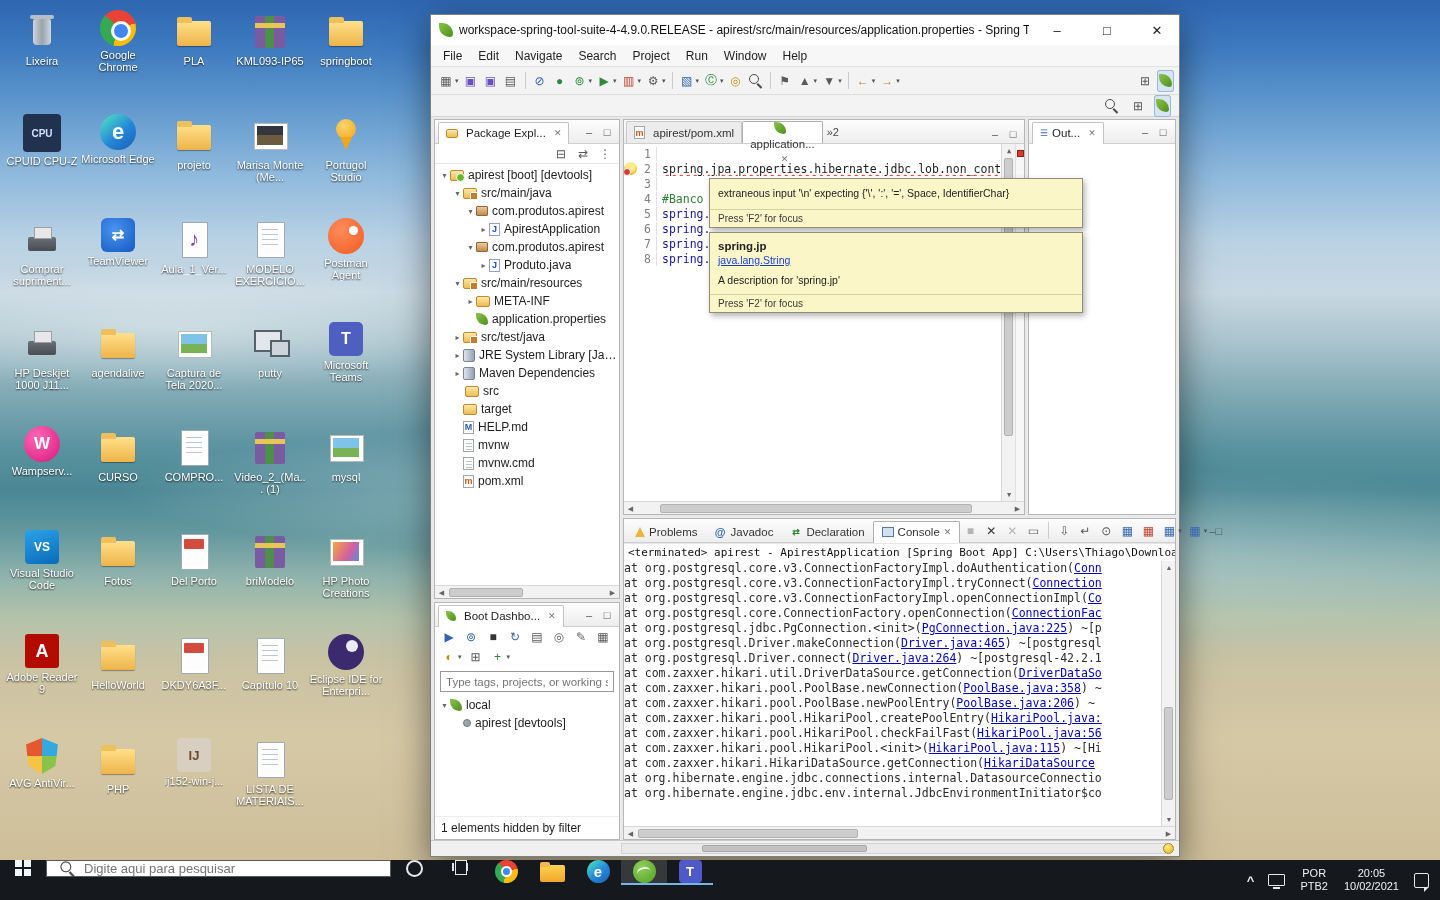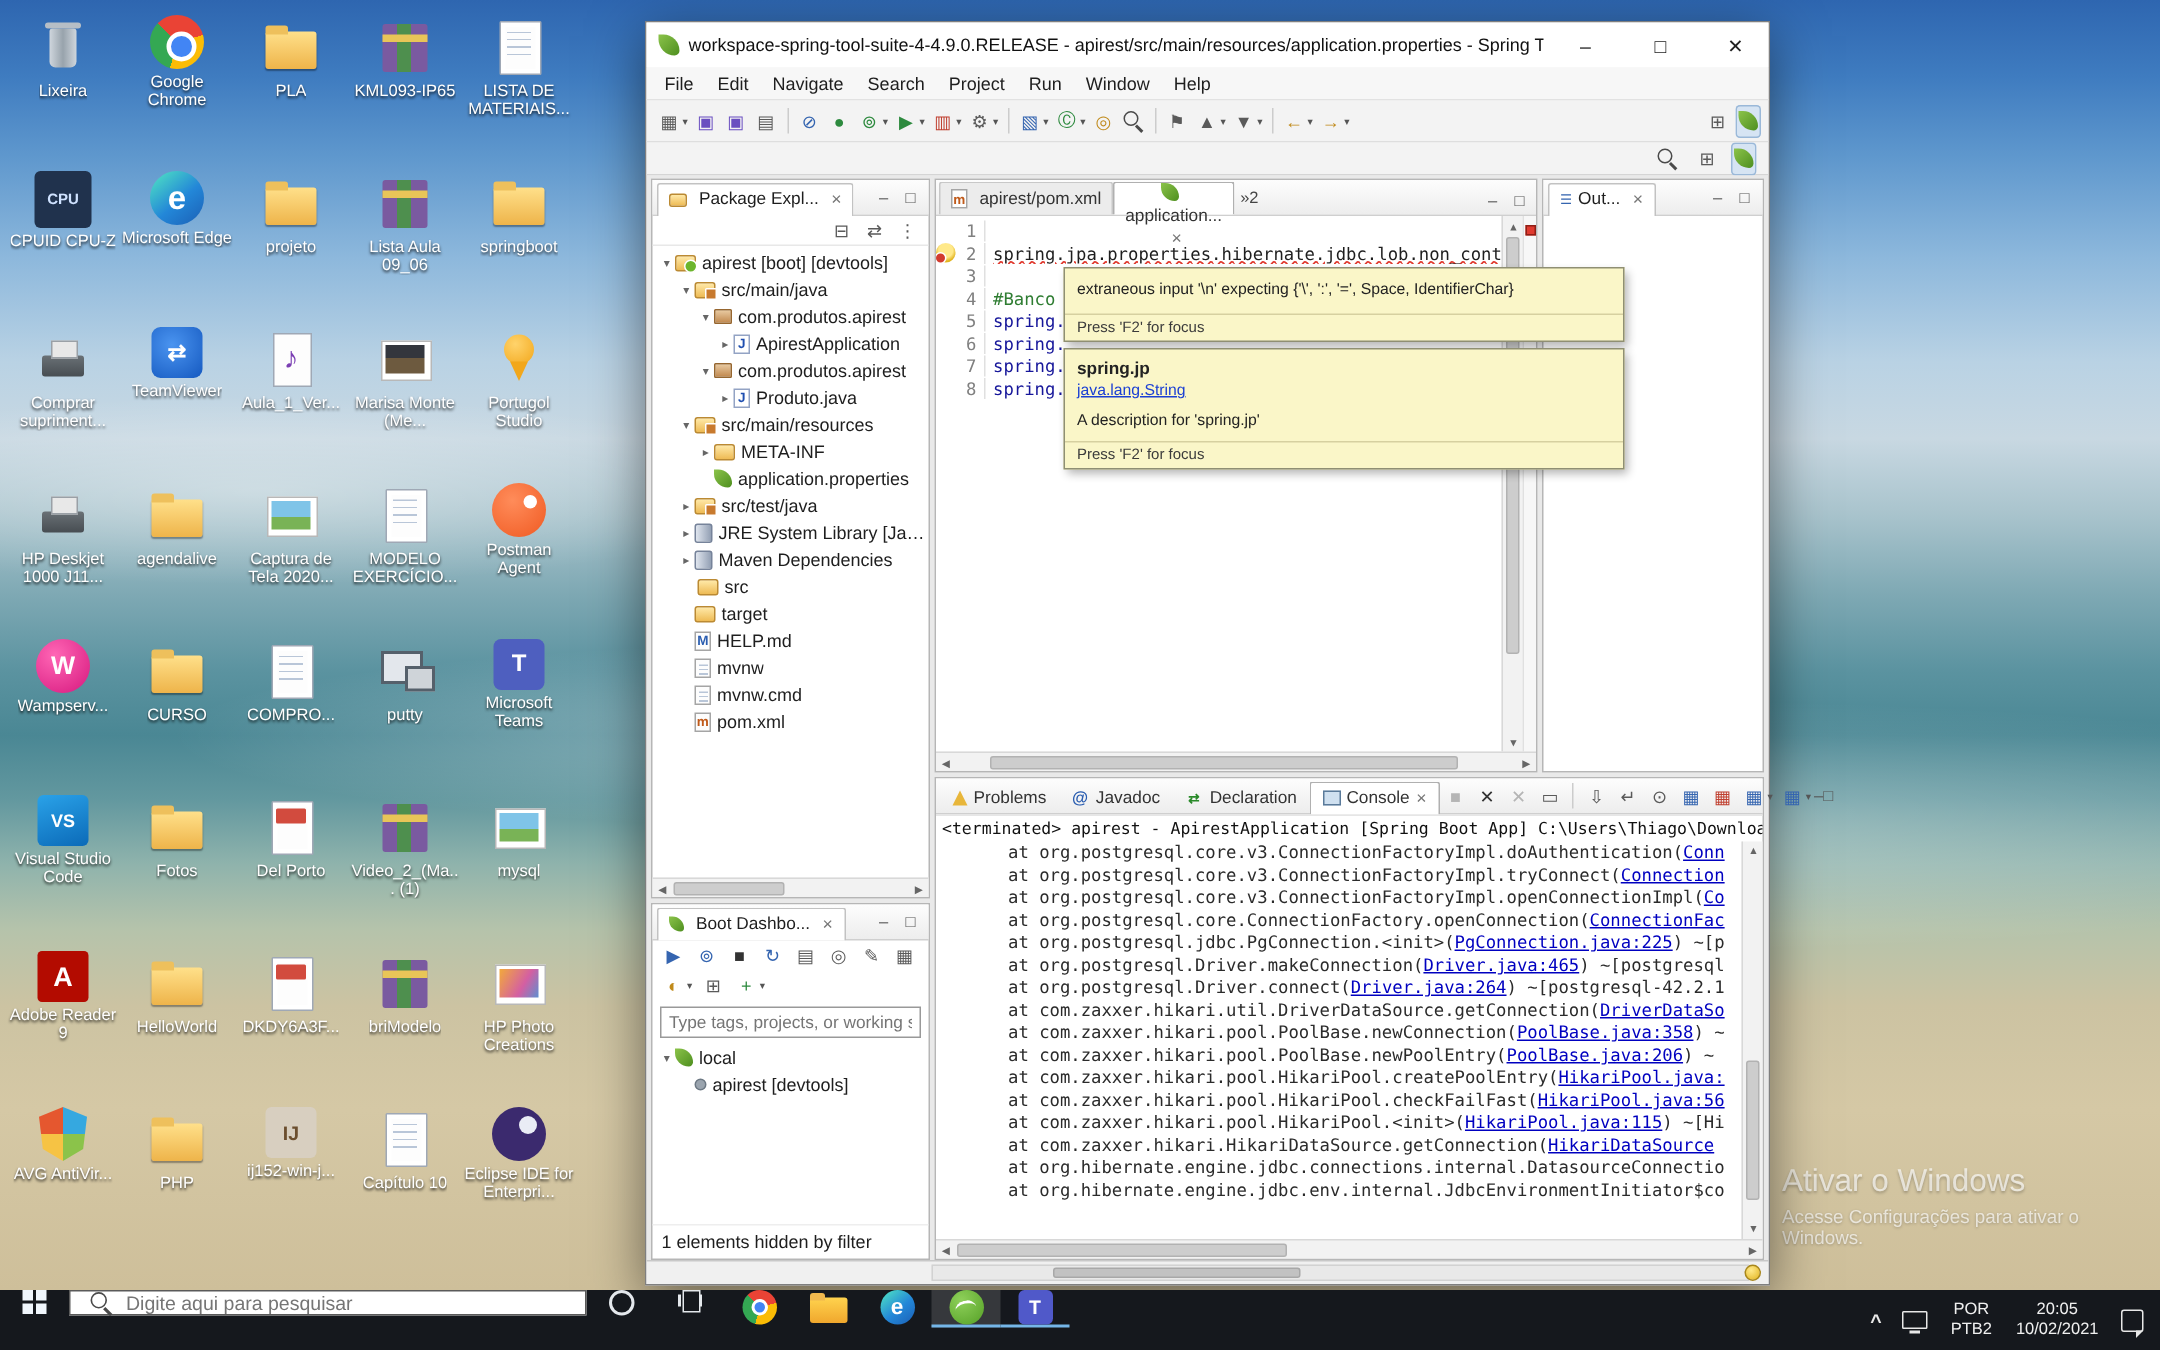--- a/index.html
+++ b/index.html
@@ -180,21 +180,21 @@
   .vtab.active{background:#fff;border:1px solid #b0b0b0;border-bottom:none;border-radius:2px 2px 0 0;}
   .cti{width:13px;height:12px;display:inline-flex;align-items:center;justify-content:center;margin-right:4px;font-size:10px;flex:none;}
   .cti-problems{width:0;height:0;border-left:5px solid transparent;border-right:5px solid transparent;border-bottom:10px solid #e8b63a;}
   .cti-javadoc{color:#2a5db0;font-weight:bold;font-size:11px;}
   .cti-declaration{color:#2a8a2a;font-weight:bold;font-size:9px;}
   .cti-console{background:#cfe0f0;border:1px solid #5a7a9a;width:12px;height:10px;}
   .console-label{flex:none;padding:2px 4px;font-family:"DejaVu Sans Mono","Liberation Mono",monospace;font-size:11px;color:#111;
     border-top:1px solid #e6e6e6;white-space:nowrap;overflow:hidden;}
   .cwrap{flex:1;display:flex;min-height:0;}
   .clines{flex:1;min-width:0;overflow:hidden;font-family:"DejaVu Sans Mono","Liberation Mono",monospace;font-size:11.5px;color:#2b2b2b;}
-  .cline{height:15px;padding-left:48px;white-space:pre;overflow:hidden;}
+  .cline{height:15px;white-space:pre;overflow:hidden;}
   .clink{color:#0000c0;text-decoration:underline;cursor:pointer;}
 
   
   .statusbar{height:16px;flex:none;background:#f0f0f0;border-top:1px solid #c8c8c8;position:relative;}
   .sb-track{position:absolute;left:190px;top:2px;width:545px;height:11px;background:#e9e9e9;border:1px solid #d2d2d2;}
   .sb-thumb{position:absolute;left:80px;top:1px;width:165px;height:7px;background:#c2c2c2;border:1px solid #a8a8a8;border-radius:2px;}
   .sb-icon{position:absolute;right:5px;top:2px;width:11px;height:11px;border-radius:50%;background:radial-gradient(circle at 38% 32%,#ffe98a,#e2b420);border:1px solid #a8871d;}
 
   
   .taskbar{position:absolute;left:0;right:0;bottom:0;height:40px;background:#15181d;display:flex;align-items:flex-start;z-index:50;color:#eee;}
@@ -333,24 +333,20 @@
   </div>
   <div class="dicon">
     <div class="dart k-installer">IJ</div>
     <div class="dlabel">ij152-win-j...</div>
   </div>
   <div class="dicon">
     <div class="dart k-winrar"></div>
     <div class="dlabel">KML093-IP65</div>
   </div>
   <div class="dicon">
-    <div class="dart k-winrar"></div>
-    <div class="dlabel">Lista Aula 09_06</div>
-  </div>
-  <div class="dicon">
     <div class="dart k-image-dark"></div>
     <div class="dlabel">Marisa Monte (Me...</div>
   </div>
   <div class="dicon">
     <div class="dart k-document"></div>
     <div class="dlabel">MODELO EXERCÍCIO...</div>
   </div>
   <div class="dicon">
     <div class="dart k-putty"></div>
     <div class="dlabel">putty</div>
@@ -394,24 +390,20 @@
   <div class="dicon">
     <div class="dart k-photo"></div>
     <div class="dlabel">HP Photo Creations</div>
   </div>
   <div class="dicon">
     <div class="dart k-eclipse"></div>
     <div class="dlabel">Eclipse IDE for Enterpri...</div>
   </div>
       </div>
 
-    <div class="watermark">
-      <div class="wm1">Ativar o Windows</div>
-      <div class="wm2">Acesse Configurações para ativar o Windows.</div>
-    </div>
 
     <div class="ide">
       <div class="titlebar">
         <span class="leaf"></span>
         <span class="title-text">workspace-spring-tool-suite-4-4.9.0.RELEASE - apirest/src/main/resources/application.properties - Spring To...</span>
         <span class="winbtn">–</span>
         <span class="winbtn">□</span>
         <span class="winbtn">✕</span>
       </div>
 

